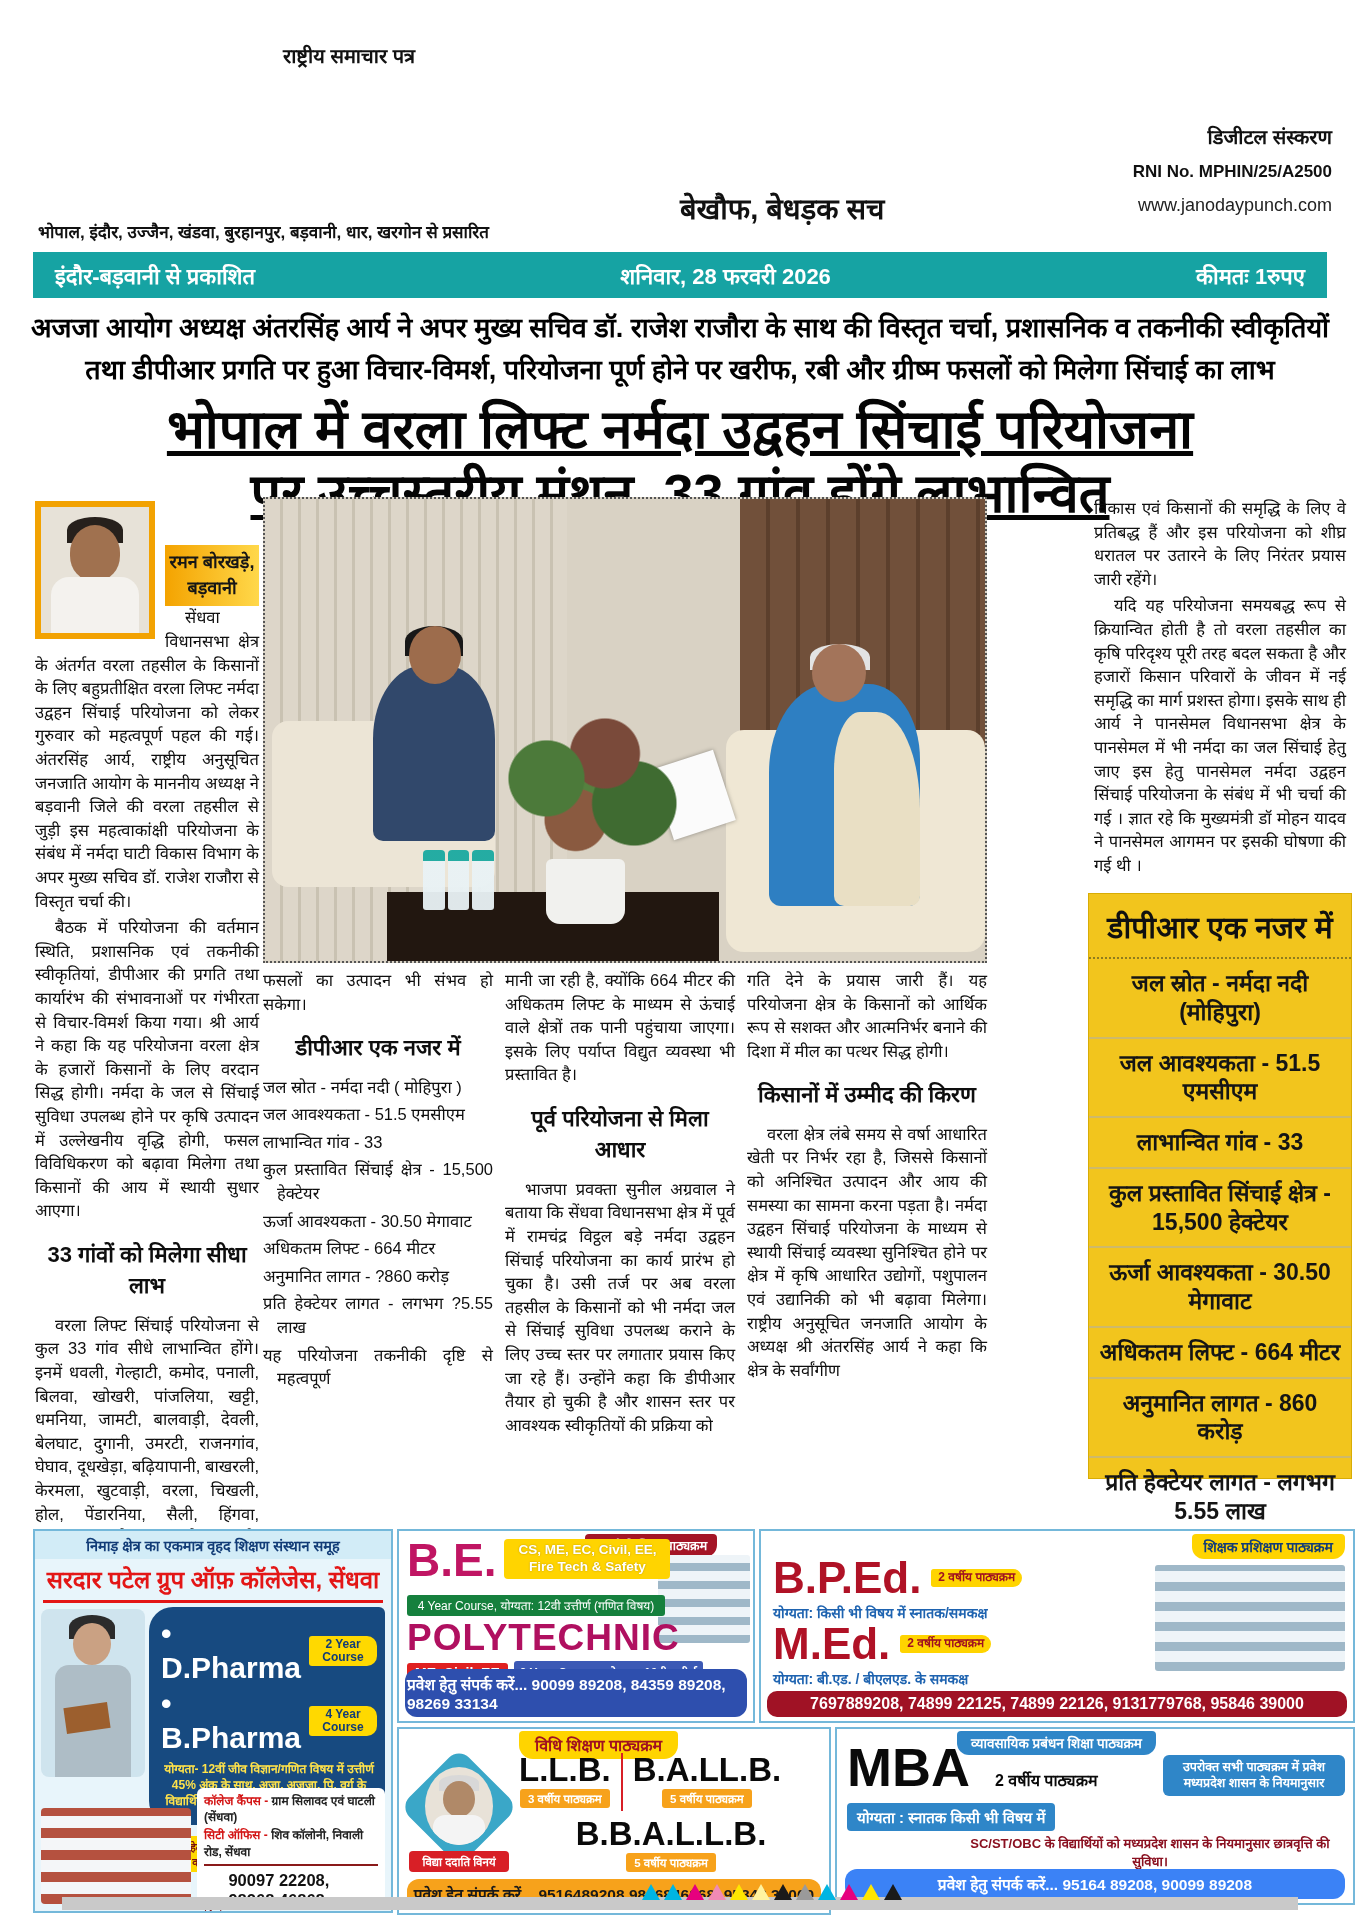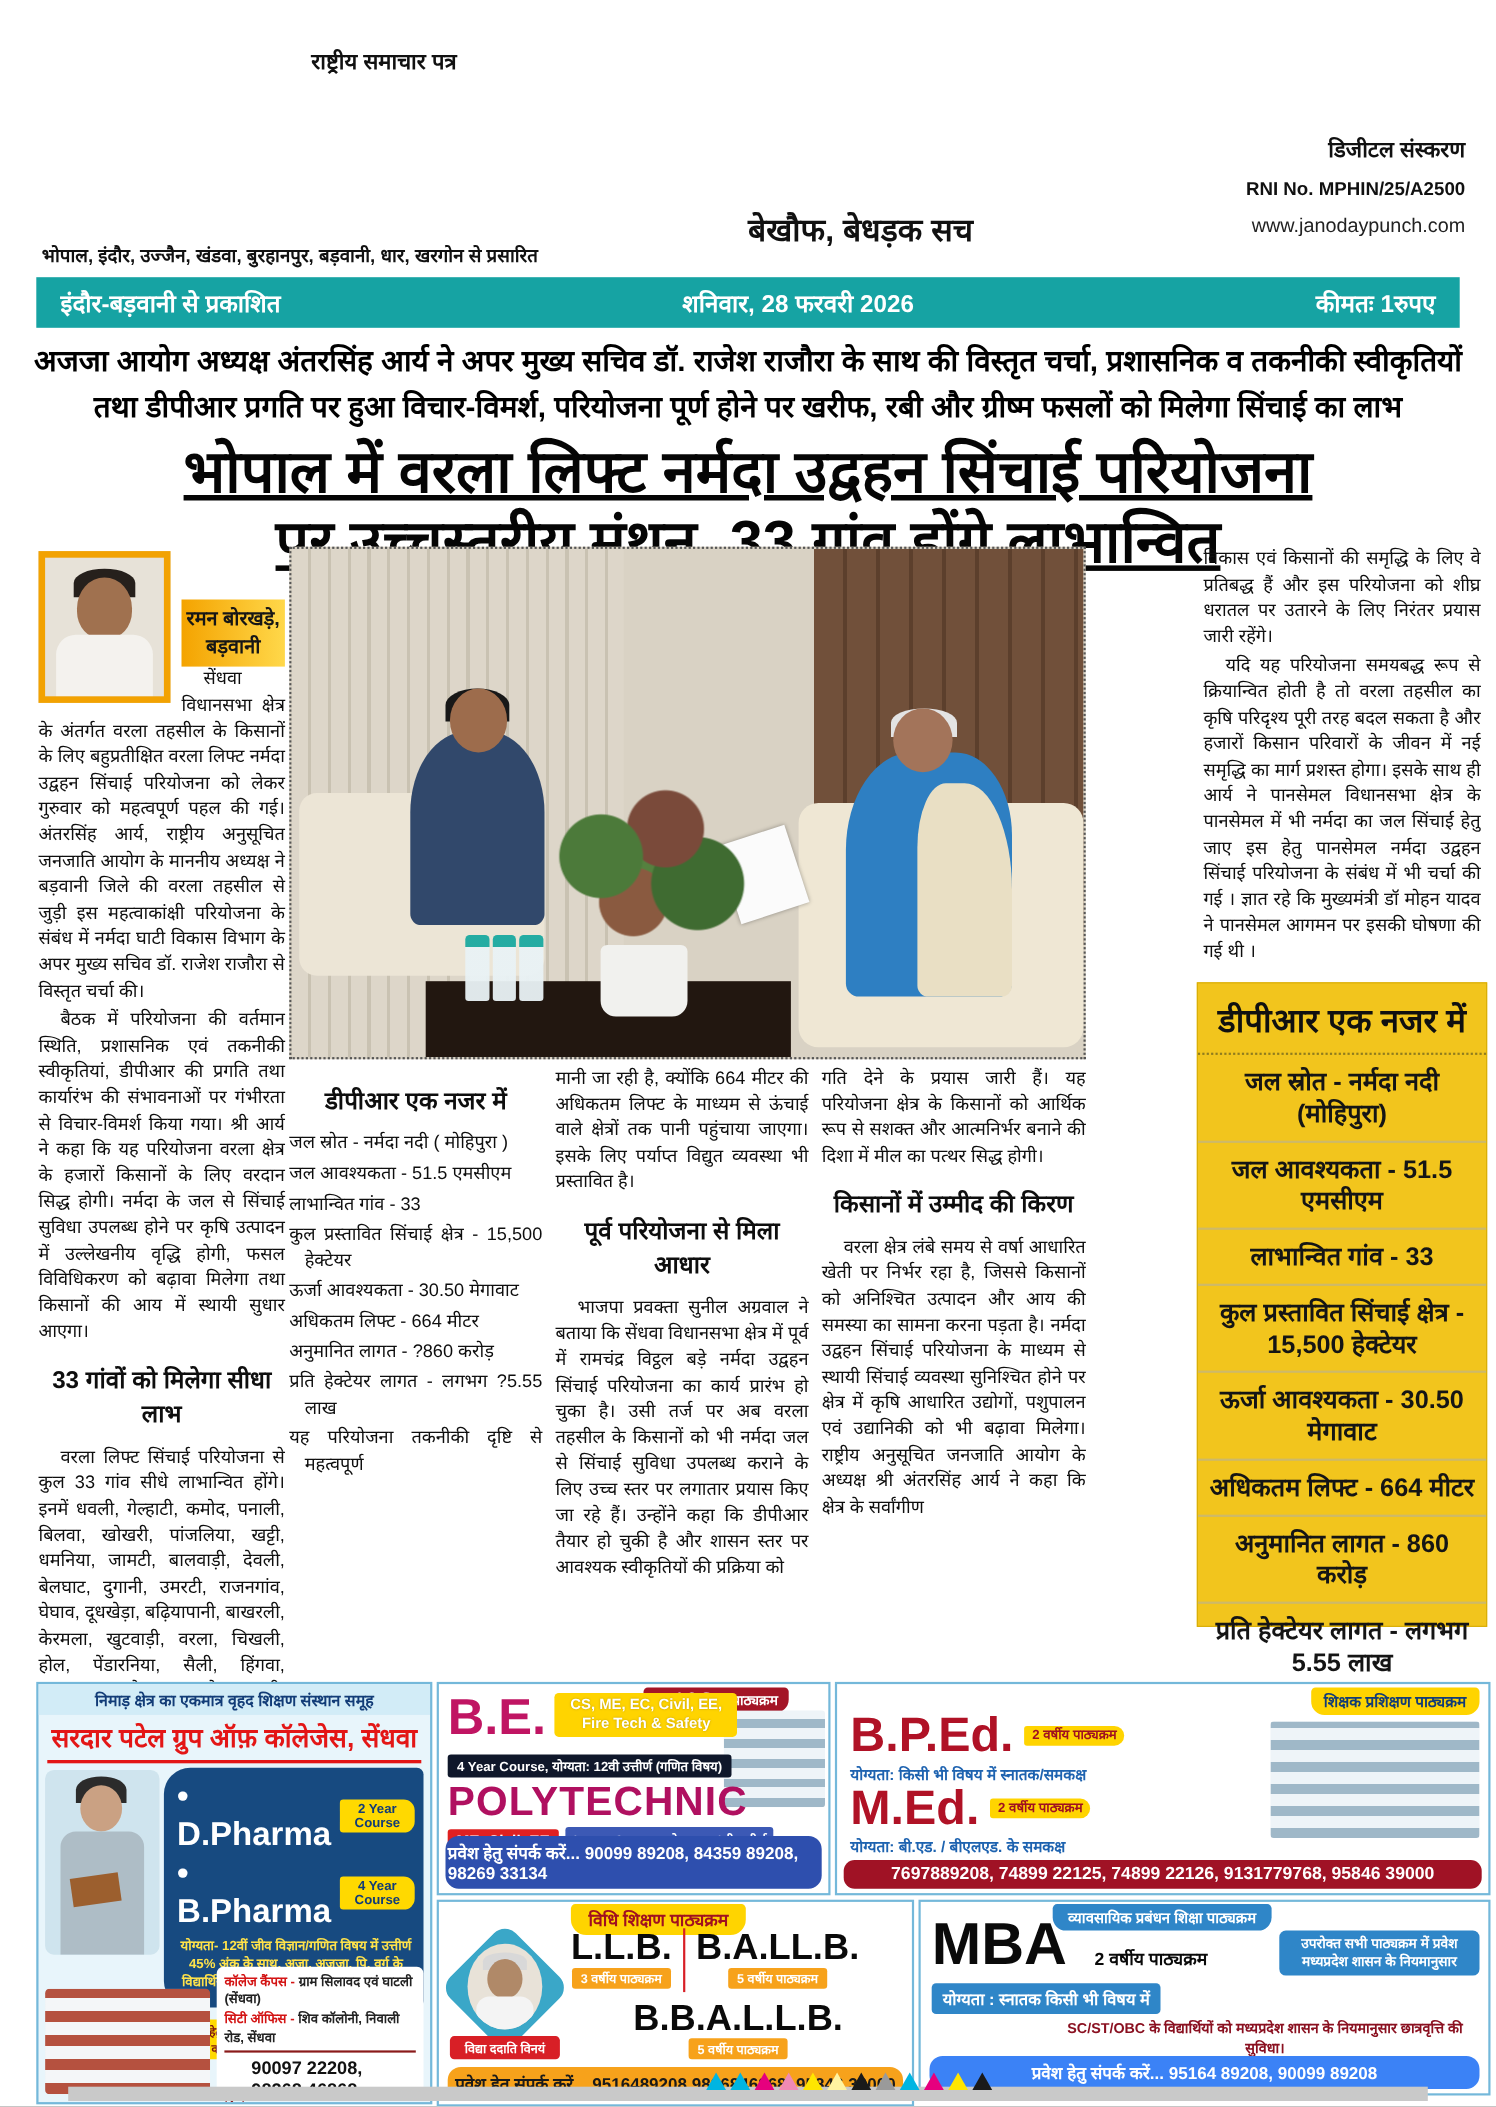--- a/index.html
+++ b/index.html
@@ -130,22 +130,22 @@
   
   #ad-tech{left:397px;top:1529px;width:358px;height:194px;}
   .pill-dr{position:absolute;top:3px;left:186px;background:#a41526;color:#fff;font-size:12.5px;font-weight:bold;
            padding:3px 10px;border-radius:4px 4px 12px 12px;}
   .tech-build{position:absolute;right:3px;top:24px;width:92px;height:88px;background:#dce9f2;
               background-image:repeating-linear-gradient(0deg,#9fb8c8 0 8px,#eef4f8 8px 18px);border-radius:3px;}
   .be-row{position:absolute;left:8px;top:8px;display:flex;align-items:flex-start;gap:8px;}
   .be-name{color:#c01563;font-size:46px;font-weight:bold;line-height:.95;}
   .be-streams{background:#ffd400;color:#fff;font-weight:bold;font-size:13.5px;width:158px;text-align:center;
               padding:3px 4px;border-radius:4px;line-height:1.25;text-shadow:0 0 2px #b99700;}
-  .be-band{position:absolute;left:8px;top:64px;width:250px;background:#0f172a;color:#fff;font-size:12px;
-           font-weight:bold;text-align:center;padding:2px 4px;border-radius:3px;}
+  .be-band{position:absolute;left:8px;top:64px;width:250px;background:#15803d;color:#fff;font-size:12px;
+           font-weight:normal;text-align:center;padding:2px 4px;border-radius:3px;}
   .poly-name{position:absolute;left:8px;top:86px;color:#b01060;font-size:37px;font-weight:bold;letter-spacing:1px;}
   .poly-row{position:absolute;left:8px;top:130px;display:flex;gap:6px;align-items:center;}
   .poly-streams{background:#e02020;color:#fff;font-weight:bold;font-size:14px;padding:2px 8px;border-radius:3px;}
   .poly-band{background:#3c59b5;color:#fff;font-size:12px;font-weight:bold;padding:3px 6px;border-radius:3px;}
   .tech-contact{position:absolute;left:6px;right:6px;bottom:4px;background:#2e4fae;color:#fff;font-weight:bold;
                 font-size:15.5px;text-align:left;padding:4px 2px;border-radius:12px;}
 
   
   #ad-teacher{left:759px;top:1529px;width:596px;height:194px;}
   .pill-yel{position:absolute;top:3px;right:8px;background:#ffd400;color:#123c77;font-size:14px;font-weight:bold;
@@ -258,20 +258,21 @@
     <div class="ph-paper"></div>
     <div class="ph-table"></div>
     <div class="ph-plant"></div>
     <div class="ph-pot"></div>
     <div class="ph-bottle b1"></div>
     <div class="ph-bottle b2"></div>
     <div class="ph-bottle b3"></div>
   </div>
 
   <div class="ncol" id="col2">
+    <p class="noind">फसलों का उत्पादन भी संभव हो सकेगा।</p>
     <div class="colsub">डीपीआर एक नजर में</div>
     <ul class="dprlist">
         <li>जल स्रोत - नर्मदा नदी ( मोहिपुरा )</li>
         <li>जल आवश्यकता - 51.5 एमसीएम</li>
         <li>लाभान्वित गांव - 33</li>
         <li>कुल प्रस्तावित सिंचाई क्षेत्र - 15,500 हेक्टेयर</li>
         <li>ऊर्जा आवश्यकता - 30.50 मेगावाट</li>
         <li>अधिकतम लिफ्ट - 664 मीटर</li>
         <li>अनुमानित लागत - ?860 करोड़</li>
         <li>प्रति हेक्टेयर लागत - लगभग ?5.55 लाख</li>

